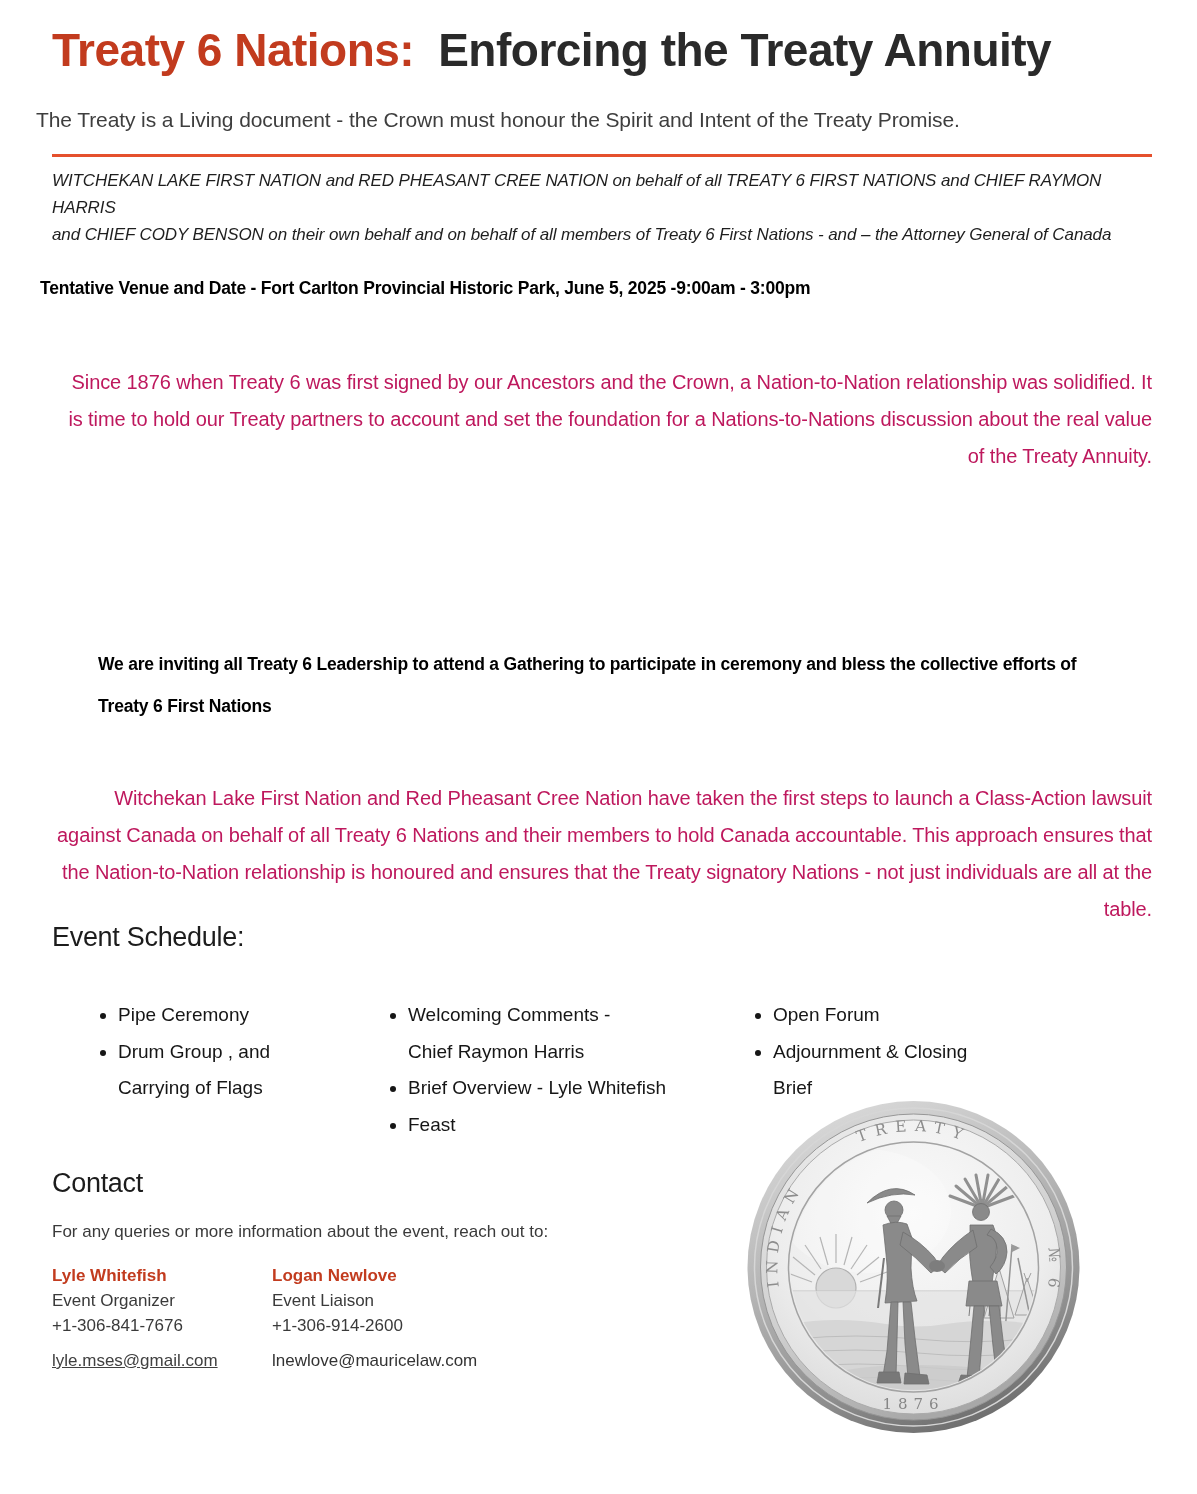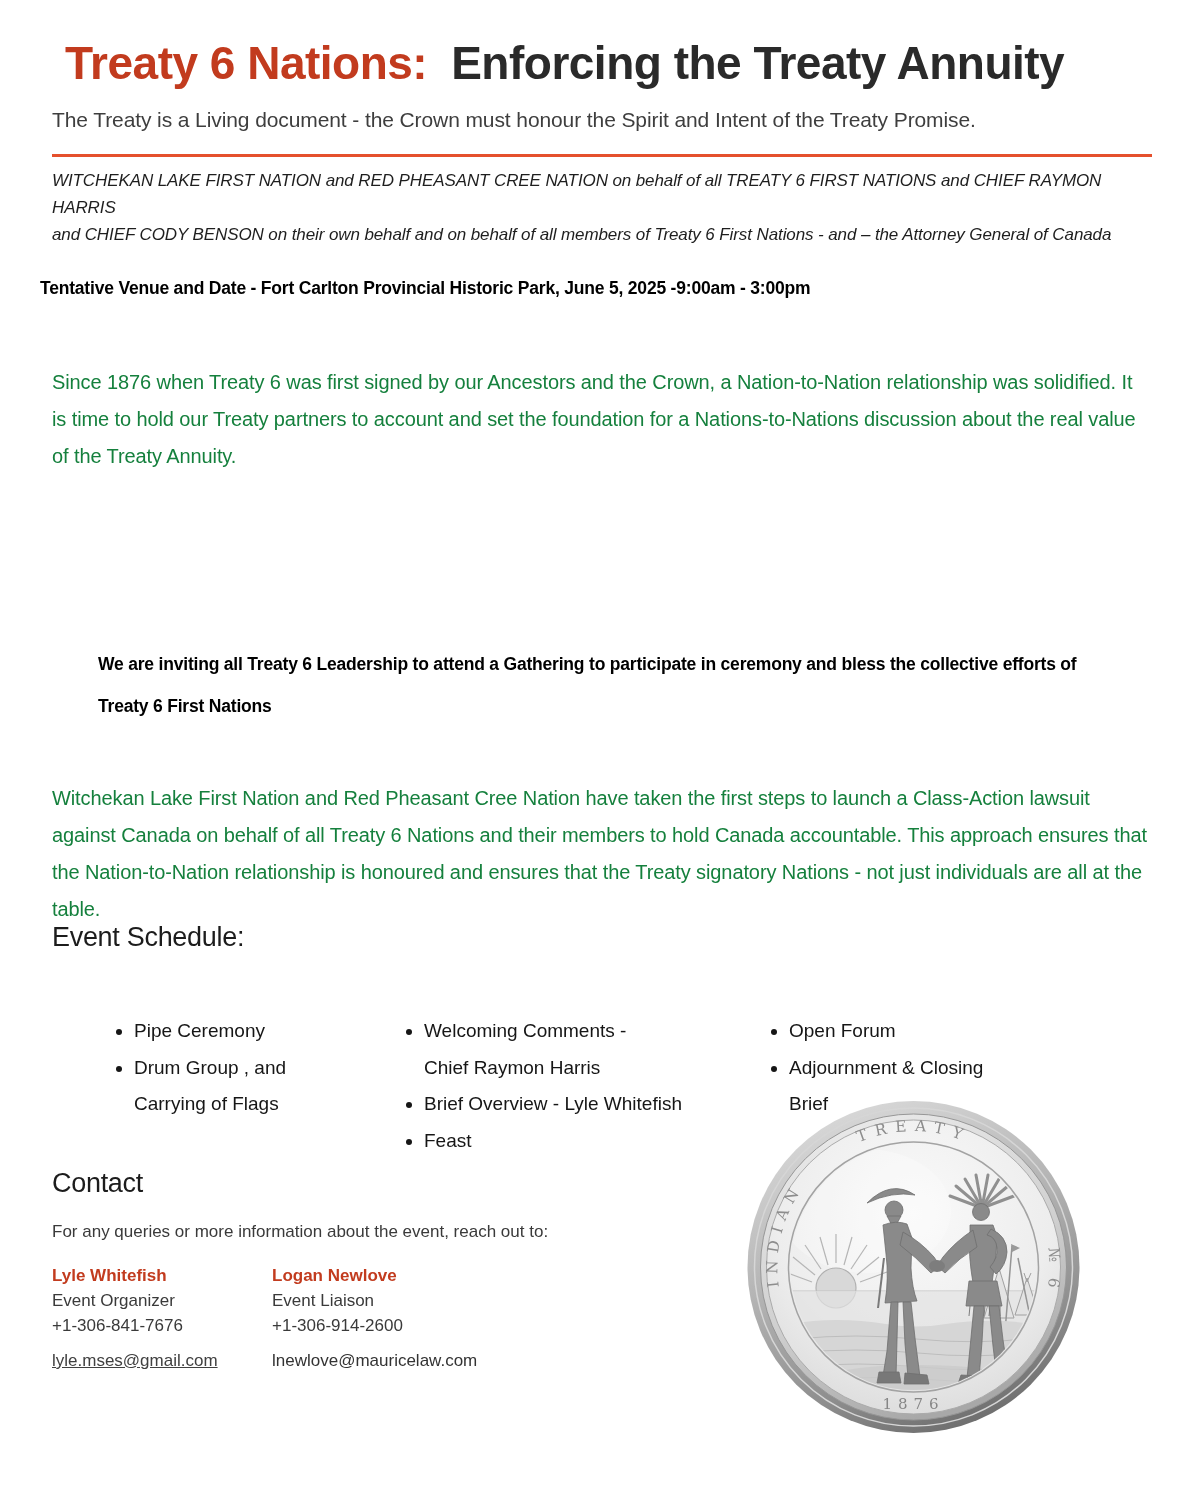--- a/index.html
+++ b/index.html
@@ -10,41 +10,41 @@
     background:#ffffff;
     font-family:"Liberation Sans", sans-serif;
     overflow:hidden;
   }
   .abs{position:absolute;}
   
   .title{left:52px;top:24px;width:1120px;font-size:46px;line-height:1.15;font-weight:bold;letter-spacing:-0.5px;}
   .title .red{color:#c23b1e;}
   .title .dark{color:#2a2a2a;margin-left:24px;font-weight:600;}
   
-  .subtitle{left:52px;top:108px;width:1100px;font-size:21px;color:#3e3e3e;letter-spacing:-0.1px;}
+  .subtitle{left:36px;top:108px;width:1100px;font-size:21px;color:#3e3e3e;letter-spacing:-0.1px;}
   
   .rule{left:52px;top:154px;width:1100px;height:3px;background:#e5502d;}
   
   .parties{left:52px;top:167px;width:1110px;font-size:17px;font-style:italic;color:#1e1e1e;line-height:27px;letter-spacing:-0.1px;}
   
   .venue{left:40px;top:278px;width:1110px;font-size:17.5px;font-weight:bold;color:#000000;letter-spacing:-0.2px;}
   
-  .body-para{left:52px;top:0;width:1100px;font-size:20px;color:#15803d;line-height:37px;letter-spacing:-0.1px;}
+  .body-para{left:52px;top:0;width:1100px;font-size:20px;color:#be185d;line-height:37px;letter-spacing:-0.1px;text-align:right;}
   .p1{top:364px;}
   .p2{top:480px;}
   .p3{top:780px;}
   
   .invite{left:52px;top:643px;width:1090px;font-size:17.5px;font-weight:bold;color:#000000;line-height:42px;letter-spacing:-0.2px;margin-left:46px;}
   
   .section-h{left:52px;font-size:27px;color:#1c1c1c;font-weight:500;letter-spacing:-0.3px;}
   .h-schedule{top:922px;}
   .h-contact{top:1168px;}
   
   .sched-col{top:997px;font-size:19px;color:#161616;}
-  .sched-col ul{margin:16px;padding:0 0 0 33px;list-style:disc;}
+  .sched-col ul{margin:0;padding:0 0 0 33px;list-style:disc;}
   .sched-col li{line-height:36.5px;}
   .col1{left:85px;width:250px;}
   .col2{left:375px;width:345px;}
   .col3{left:740px;width:300px;}
   
   .contact-intro{left:52px;top:1222px;width:700px;font-size:17px;color:#3a3a3a;}
   .contact-col{top:1263px;font-size:17px;color:#3a3a3a;line-height:25px;}
   .ccol1{left:52px;width:200px;}
   .ccol2{left:272px;width:260px;}
   .contact-name{font-weight:bold;color:#c23b1e;}
@@ -53,21 +53,21 @@
   .email-plain{color:#333333;text-decoration:none;}
   
   .medal{left:746px;top:1096px;width:336px;height:342px;}
   .medal svg{display:block;}
 </style>
 </head>
 <body>
 
 <div class="page">
 
-  <h1 class="abs title" style="margin:13px;">
+  <h1 class="abs title" style="margin:0;">
     <span class="red">Treaty 6 Nations:</span><span class="dark">Enforcing the Treaty Annuity</span>
   </h1>
 
   <div class="abs subtitle">The Treaty is a Living document - the Crown must honour the Spirit and Intent of the Treaty Promise.</div>
 
   <div class="abs rule"></div>
 
   <div class="abs parties">
     <span>WITCHEKAN LAKE FIRST NATION and RED PHEASANT CREE NATION on behalf of all TREATY 6 FIRST NATIONS and CHIEF RAYMON HARRIS</span><br>
     <span>and CHIEF CODY BENSON on their own behalf and on behalf of all members of Treaty 6 First Nations  - and – the Attorney General of Canada</span>

